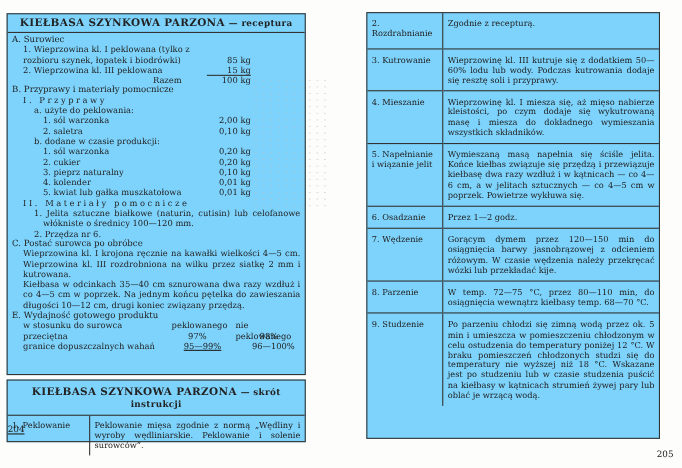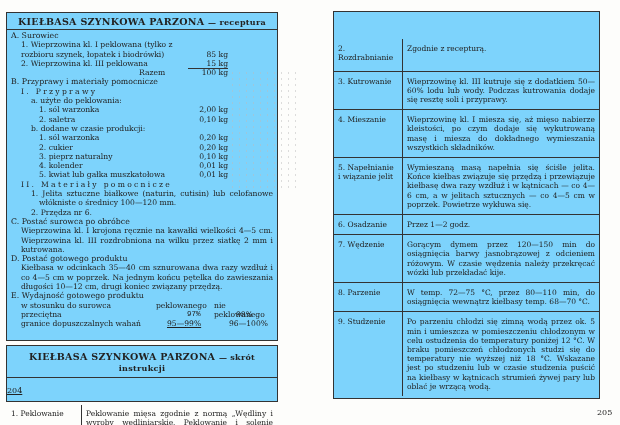--- a/index.html
+++ b/index.html
@@ -14,21 +14,21 @@
   .rec { font-size:7.6px; line-height:9.3px; padding:1px 4px; }
   .sec { font-weight:normal; font-size:7.8px; }
   .ind1 { padding-left:10px; }
   .ind2 { padding-left:20px; }
   .ind3 { padding-left:28px; }
   .qty { position:absolute; left:177px; width:40px; text-align:right; }
   .line { position:relative; height:9.3px; }
   .spaced { letter-spacing:2.3px; }
   .dots { position:absolute; left:222px; top:40px; width:70px; height:120px;
           background-image:radial-gradient(#bbb 0.6px, transparent 0.7px); background-size:7px 6px; opacity:0.5; }
-  table.instr { border-collapse:collapse; width:100%; font-size:7.5px; line-height:9.2px;margin-top:27px; }
+  table.instr { border-collapse:collapse; width:100%; font-size:7.5px; line-height:9.2px; }
   table.instr td { border-top:1.2px solid #333; vertical-align:top; padding:5px 4px; }
   table.instr td.step { width:60px; border-right:1.2px solid #333; }
   table.instr tr:first-child td { border-top:none; }
   .pagenum { position:absolute; font-size:8px; }
   .j { text-align:justify; }
 </style>
 </head>
 <body>
 
 <div class="page left">
@@ -61,31 +61,30 @@
       <div class="line ind3"><span>1. sól warzonka</span><span class="qty">0,20 kg</span></div>
       <div class="line ind3"><span>2. cukier</span><span class="qty">0,20 kg</span></div>
       <div class="line ind3"><span>3. pieprz naturalny</span><span class="qty">0,10 kg</span></div>
       <div class="line ind3"><span>4. kolender</span><span class="qty">0,01 kg</span></div>
       <div class="line ind3"><span>5. kwiat lub gałka muszkatołowa</span><span class="qty">0,01 kg</span></div>
       <div class="ind1 spaced">II. Materiały pomocnicze</div>
       <div class="ind2 j" style="text-indent:-8px; padding-left:28px;">1. Jelita sztuczne białkowe (naturin, cutisin) lub celofanowe włókniste o średnicy 100—120 mm.</div>
       <div class="ind2">2. Przędza nr 6.</div>
       <div class="sec">C. Postać surowca po obróbce</div>
       <div class="ind1 j">Wieprzowina kl. I krojona ręcznie na kawałki wielkości 4—5 cm. Wieprzowina kl. III rozdrobniona na wilku przez siatkę 2 mm i kutrowana.</div>
-      <div class="sec">D. Postać gotowego produktu</div>
       <div class="ind1 j">Kiełbasa w odcinkach 35—40 cm sznurowana dwa razy wzdłuż i co 4—5 cm w poprzek. Na jednym końcu pętelka do zawieszania długości 10—12 cm, drugi koniec związany przędzą.</div>
       <div class="sec">E. Wydajność gotowego produktu</div>
       <div class="line ind1">
         <span>w stosunku do surowca</span>
         <span style="position:absolute; left:145px;">peklowanego</span>
         <span style="position:absolute; left:203px;">nie peklowanego</span>
       </div>
       <div class="line ind1">
         <span>przeciętna</span>
-        <span style="position:absolute; left:176px;font-family:Liberation Mono, monospace;">97%</span>
+        <span style="position:absolute; left:160px;">97%</span>
         <span style="position:absolute; left:225px;">98%</span>
       </div>
       <div class="line ind1">
         <span>granice dopuszczalnych wahań</span>
         <span style="position:absolute; left:156px;text-decoration:underline;">95—99%</span>
         <span style="position:absolute; left:218px;">96—100%</span>
       </div>
     </div>
   </div>
 

